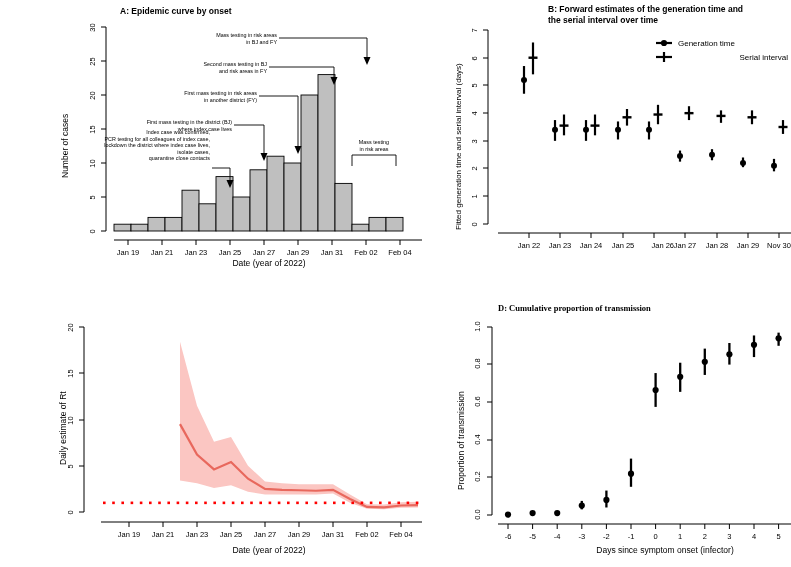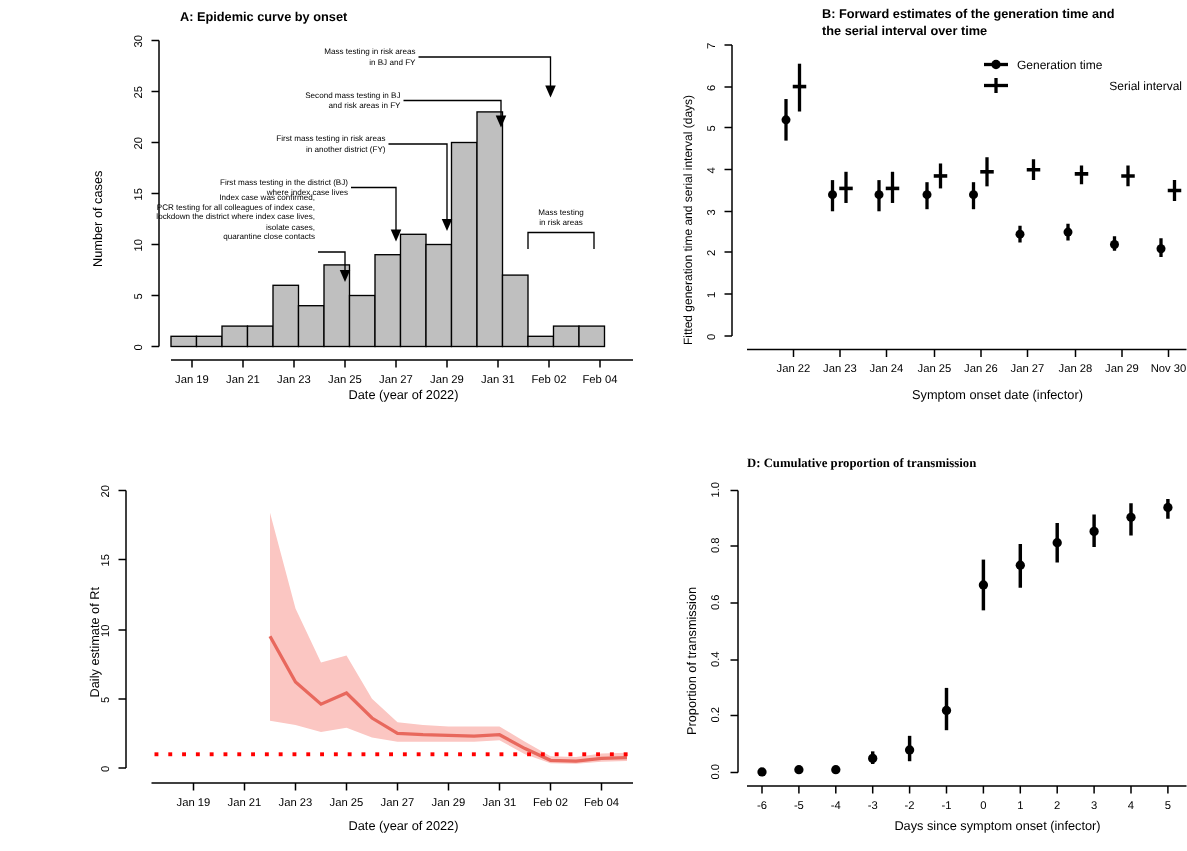--- a/index.html
+++ b/index.html
@@ -177,21 +177,20 @@
 in risk areas</div>
   </div>
 
   <div class="panel" style="left:396px; top:0px; width:395px; height:285px;">
 
     <div class="panel-title" style="left:108px; top:4px;">B: Forward estimates of the generation time and
 the serial interval over time</div>
 
     <div class="axis-label vertical" style="left:14px; top:230px; transform: rotate(-90deg); font-size:8px;">Fitted generation time and serial interval (days)</div>
 
-    <div class="axis-label" style="left:125px; top:258px; width:200px;">Symptom onset date (infector)</div>
 
     <svg width="395" height="285" style="position:absolute; left:0; top:0;">
 
       <g>
         <line x1="48" y1="30" x2="48" y2="224" stroke="#000" stroke-width="1"></line>
         <line x1="43" y1="224" x2="48" y2="224" stroke="#000" stroke-width="1"></line>
         <line x1="43" y1="196" x2="48" y2="196" stroke="#000" stroke-width="1"></line>
         <line x1="43" y1="168" x2="48" y2="168" stroke="#000" stroke-width="1"></line>
         <line x1="43" y1="141" x2="48" y2="141" stroke="#000" stroke-width="1"></line>
         <line x1="43" y1="113" x2="48" y2="113" stroke="#000" stroke-width="1"></line>
@@ -272,21 +271,21 @@
     <div class="tick-label rot" style="left:27px; top:137px; width:14px; transform:rotate(-90deg);">3</div>
     <div class="tick-label rot" style="left:27px; top:109px; width:14px; transform:rotate(-90deg);">4</div>
     <div class="tick-label rot" style="left:27px; top:81px;  width:14px; transform:rotate(-90deg);">5</div>
     <div class="tick-label rot" style="left:27px; top:54px;  width:14px; transform:rotate(-90deg);">6</div>
     <div class="tick-label rot" style="left:27px; top:26px;  width:14px; transform:rotate(-90deg);">7</div>
 
     <div class="tick-label" style="left:69px;  top:241px; width:40px;">Jan 22</div>
     <div class="tick-label" style="left:100px; top:241px; width:40px;">Jan 23</div>
     <div class="tick-label" style="left:131px; top:241px; width:40px;">Jan 24</div>
     <div class="tick-label" style="left:163px; top:241px; width:40px;">Jan 25</div>
-    <div class="tick-label" style="left:194px; top:241px; width:40px;">Jan 26</div>
+    <div class="tick-label" style="left:194px; top:241px; width:40px;text-align:right;">Jan 26</div>
     <div class="tick-label" style="left:225px; top:241px; width:40px;">Jan 27</div>
     <div class="tick-label" style="left:257px; top:241px; width:40px;">Jan 28</div>
     <div class="tick-label" style="left:288px; top:241px; width:40px;">Jan 29</div>
     <div class="tick-label" style="left:319px; top:241px; width:40px;">Nov 30</div>
     <div class="tick-label" style="left:351px; top:241px; width:40px;">Jan 31</div>
 
     <div class="tick-label" style="left:238px; top:39px; width:110px; text-align:left; font-size:8px;">Generation time</div>
     <div class="tick-label" style="left:238px; top:53px; width:110px; text-align:right; font-size:8px;">Serial interval</div>
   </div>
 

